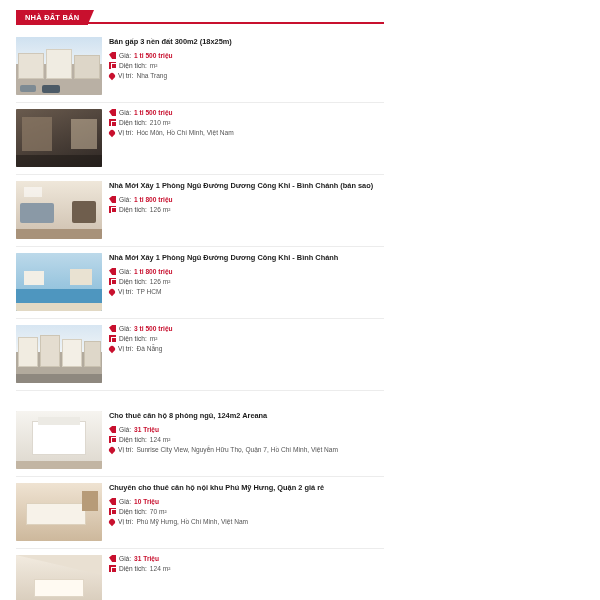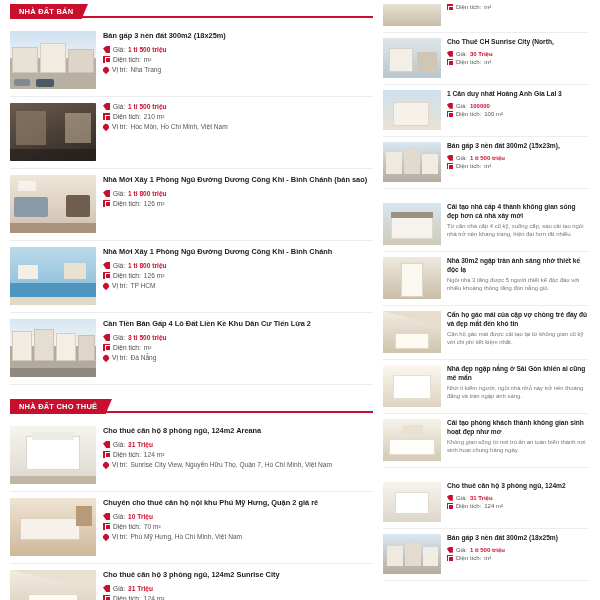--- a/index.html
+++ b/index.html
@@ -9,22 +9,23 @@
     background: #ffffff;
     font-family: "Liberation Sans", sans-serif;
     font-size: 7px;
     color: #333;
     overflow: hidden;
   }
   .page {
     width: 600px; height: 600px;
     display: flex;
     gap: 0;
-    padding: 4px;
+    padding: 10px;
     position: relative;
+    flex-direction: column;
   }
   .col-main {
     width: 380px;
     padding: 0 6px 0 6px;
   }
   .col-side {
     width: 220px;
     padding: 0 8px 0 4px;
   }
 
@@ -306,45 +307,40 @@
       <div class="thumb">
         <div class="sky" style="background:linear-gradient(#d7e6f2,#f0f4f7)"></div>
         <div class="ground" style="background:#b2aa9d"></div>
         <div style="position:absolute;left:2px;top:12px;width:20px;height:30px;background:#f1ece1;border:1px solid #d3ccbd"></div>
         <div style="position:absolute;left:24px;top:10px;width:20px;height:32px;background:#e4ddd0;border:1px solid #cdc5b4"></div>
         <div style="position:absolute;left:46px;top:14px;width:20px;height:28px;background:#f3efe6;border:1px solid #d6cfc0"></div>
         <div style="position:absolute;left:68px;top:16px;width:17px;height:26px;background:#ded7c9;border:1px solid #c9c1b0"></div>
         <div style="position:absolute;left:0;bottom:0;width:100%;height:9px;background:#8e887f"></div>
       </div>
       <div class="info">
-        <div class="title">Cần Tiền Bán Gấp 4 Lô Đất Liền Kề Khu Dân Cư Tiến Lừa 2</div>
         <div class="meta-row">
           <span class="ico ico-tag"></span>
           <span class="lbl-k">Giá:</span>
           <span class="price">3 tỉ 500 triệu</span>
         </div>
         <div class="meta-row">
           <span class="ico ico-area"></span>
           <span class="lbl-k">Diện tích:</span>
           <span class="val">m²</span>
         </div>
         <div class="meta-row">
           <span class="ico-pin"></span>
           <span class="lbl-k">Vị trí:</span>
           <span class="val">Đà Nẵng</span>
         </div>
       </div>
     </div>
 
     <div class="sec-gap"></div>
 
-    <div class="sec-head">
-      <div class="bar"></div>
-      <span class="lbl">NHÀ ĐẤT CHO THUÊ</span>
-    </div>
 
     <div class="item">
       <div class="thumb">
         <div style="position:absolute;inset:0;background:linear-gradient(#f6f4f0,#ddd7cd)"></div>
         <div style="position:absolute;left:16px;top:10px;width:54px;height:34px;background:#fff;border:1px solid #ddd8cf"></div>
         <div style="position:absolute;left:22px;top:6px;width:42px;height:8px;background:#eceae4"></div>
         <div style="position:absolute;left:0;bottom:0;width:100%;height:8px;background:#c2b5a3"></div>
       </div>
       <div class="info">
         <div class="title">Cho thuê căn hộ 8 phòng ngủ, 124m2 Areana</div>
@@ -392,21 +388,20 @@
       </div>
     </div>
 
     <div class="item">
       <div class="thumb">
         <div style="position:absolute;inset:0;background:linear-gradient(#f2ebe0,#d3c6b4)"></div>
         <div style="position:absolute;left:0;top:0;width:0;height:0;border-left:86px solid transparent;border-top:20px solid #e9e0d2"></div>
         <div style="position:absolute;left:18px;top:24px;width:50px;height:18px;background:#fffaf2;border:1px solid #e0d6c6"></div>
       </div>
       <div class="info">
-        <div class="title">Cho thuê căn hộ 3 phòng ngủ, 124m2 Sunrise City</div>
         <div class="meta-row">
           <span class="ico ico-tag"></span>
           <span class="lbl-k">Giá:</span>
           <span class="price">31 Triệu</span>
         </div>
         <div class="meta-row">
           <span class="ico ico-area"></span>
           <span class="lbl-k">Diện tích:</span>
           <span class="val">124 m²</span>
         </div>

